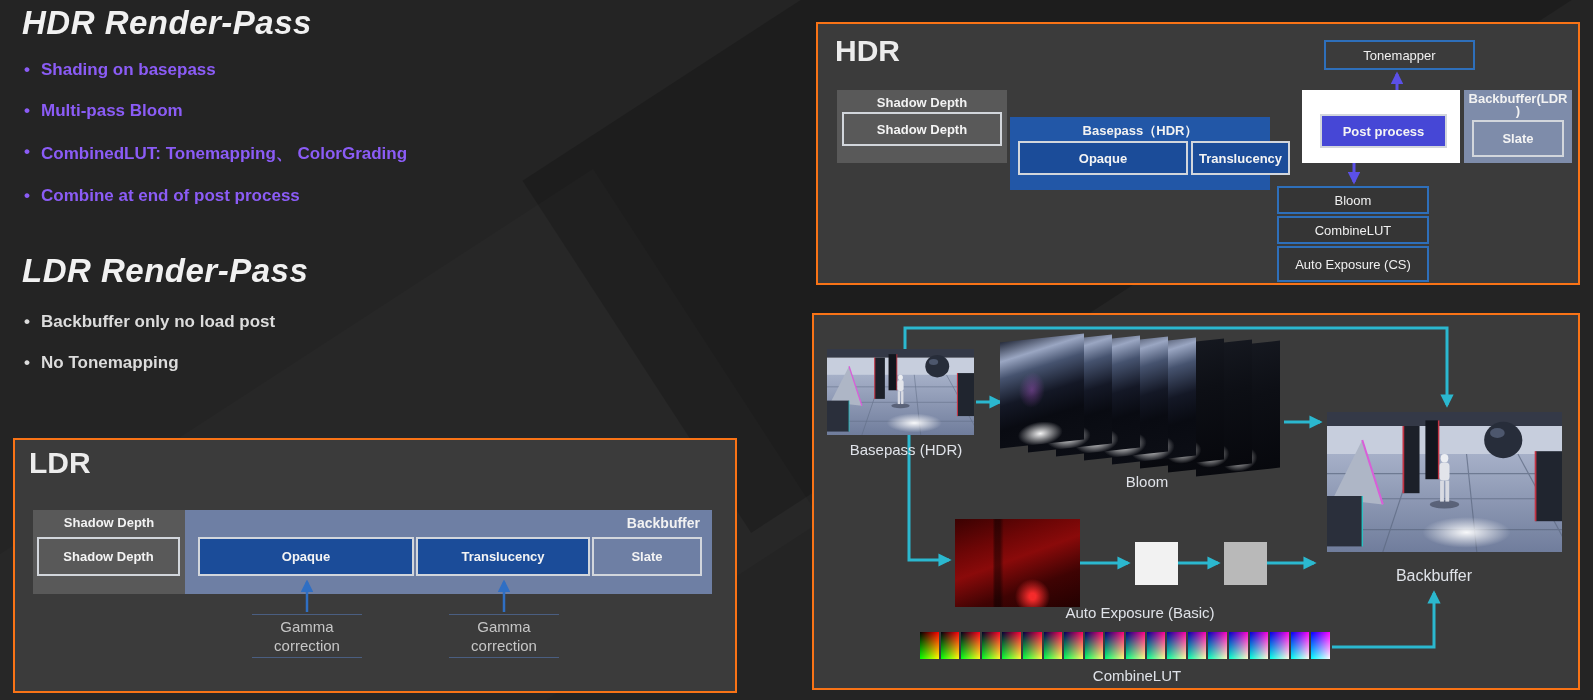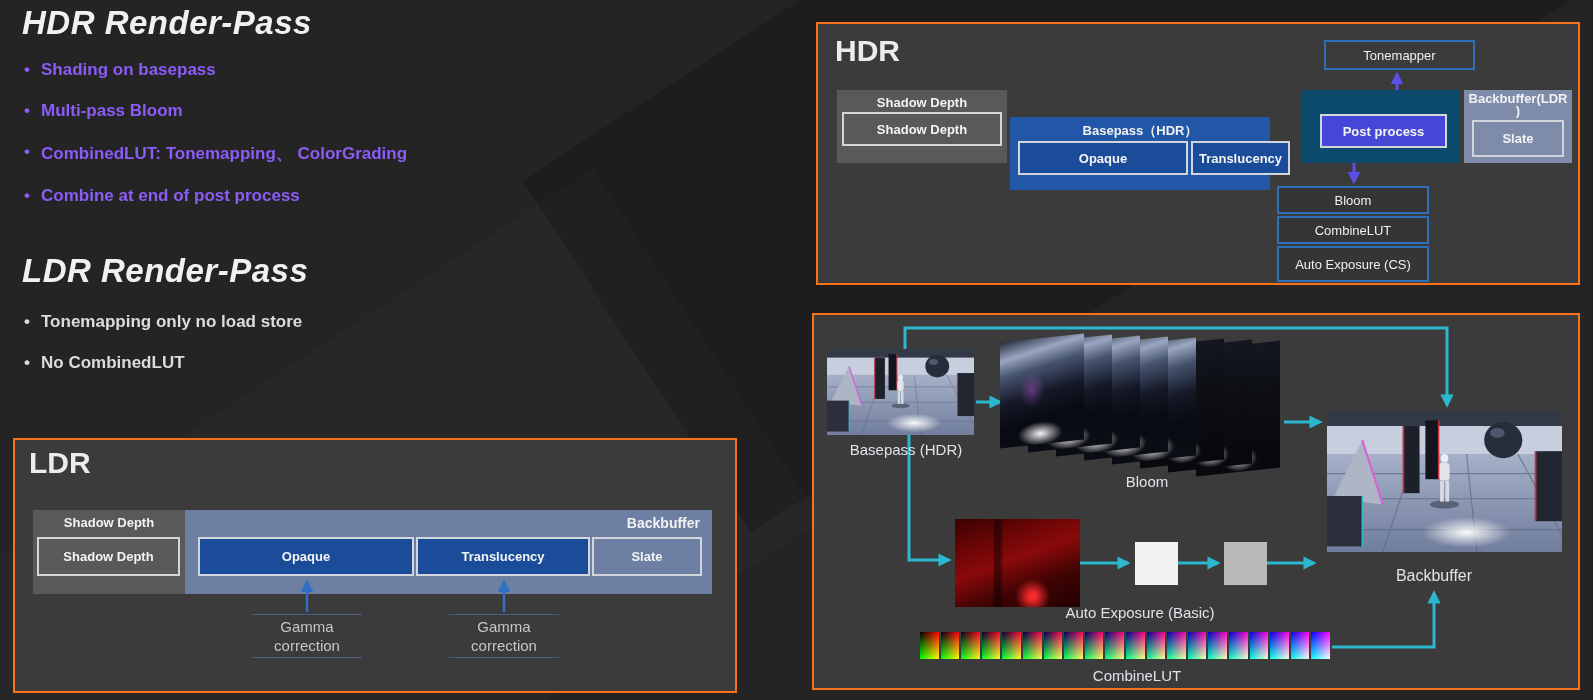--- a/index.html
+++ b/index.html
@@ -24,21 +24,21 @@
 
   .hbox{position:absolute;box-sizing:border-box;}
   .hbox .hdr-label{position:absolute;top:5px;left:0;right:0;text-align:center;font-size:13px;font-weight:bold;color:#f2f2f2;}
   .inner-box{position:absolute;box-sizing:border-box;border:2px solid #d2d6dc;display:flex;align-items:center;justify-content:center;
              font-size:13px;font-weight:bold;color:#f4f4f4;}
   .gray-fill{background:#595959;}
   .blue-container{background:#2257a7;}
   .blue-fill{background:#1b4c99;}
   .slate-ldr{background:#6e7fa4;}
   .slate-hdr{background:#7e8caa;}
-  .purple-container{background:#0c4a6e;}
+  .purple-container{background:#ffffff;}
   .purple-fill{background:#4647d6;}
 
   .outline-box{position:absolute;box-sizing:border-box;border:2px solid #2e6fba;background:#353535;
                display:flex;align-items:center;justify-content:center;font-size:13px;color:#f0f0f0;}
 
   .corner-label{position:absolute;font-size:14px;font-weight:bold;color:#f2f2f2;}
 
   
   .gamma-label{position:absolute;width:110px;text-align:center;font-size:15px;color:#c6c6c6;line-height:19px;
                border-top:1px solid rgba(90,130,200,.5);border-bottom:1px solid rgba(90,130,200,.5);padding:2px 0;}
@@ -78,22 +78,22 @@
   <div class="sec-title" style="top:4px;">HDR Render-Pass</div>
   <ul class="bullets dim" style="top:60px;">
     <li>Shading on basepass</li>
     <li>Multi-pass Bloom</li>
     <li>CombinedLUT: Tonemapping、 ColorGrading</li>
     <li>Combine at end of post process</li>
   </ul>
 
   <div class="sec-title" style="top:252px;">LDR Render-Pass</div>
   <ul class="bullets bright" style="top:312px;">
-    <li>Tonemapping only no load store</li>
-    <li>No CombinedLUT</li>
+    <li>Backbuffer only no load post</li>
+    <li>No Tonemapping</li>
   </ul>
 
   <div class="panel" style="left:13px;top:438px;width:724px;height:255px;">
     <div class="panel-title" style="left:14px;top:6px;">LDR</div>
 
     <div class="hbox gray-fill" style="left:18px;top:70px;width:152px;height:84px;">
       <div class="hdr-label">Shadow Depth</div>
       <div class="inner-box gray-fill" style="left:4px;top:27px;width:143px;height:39px;">Shadow Depth</div>
     </div>
 

